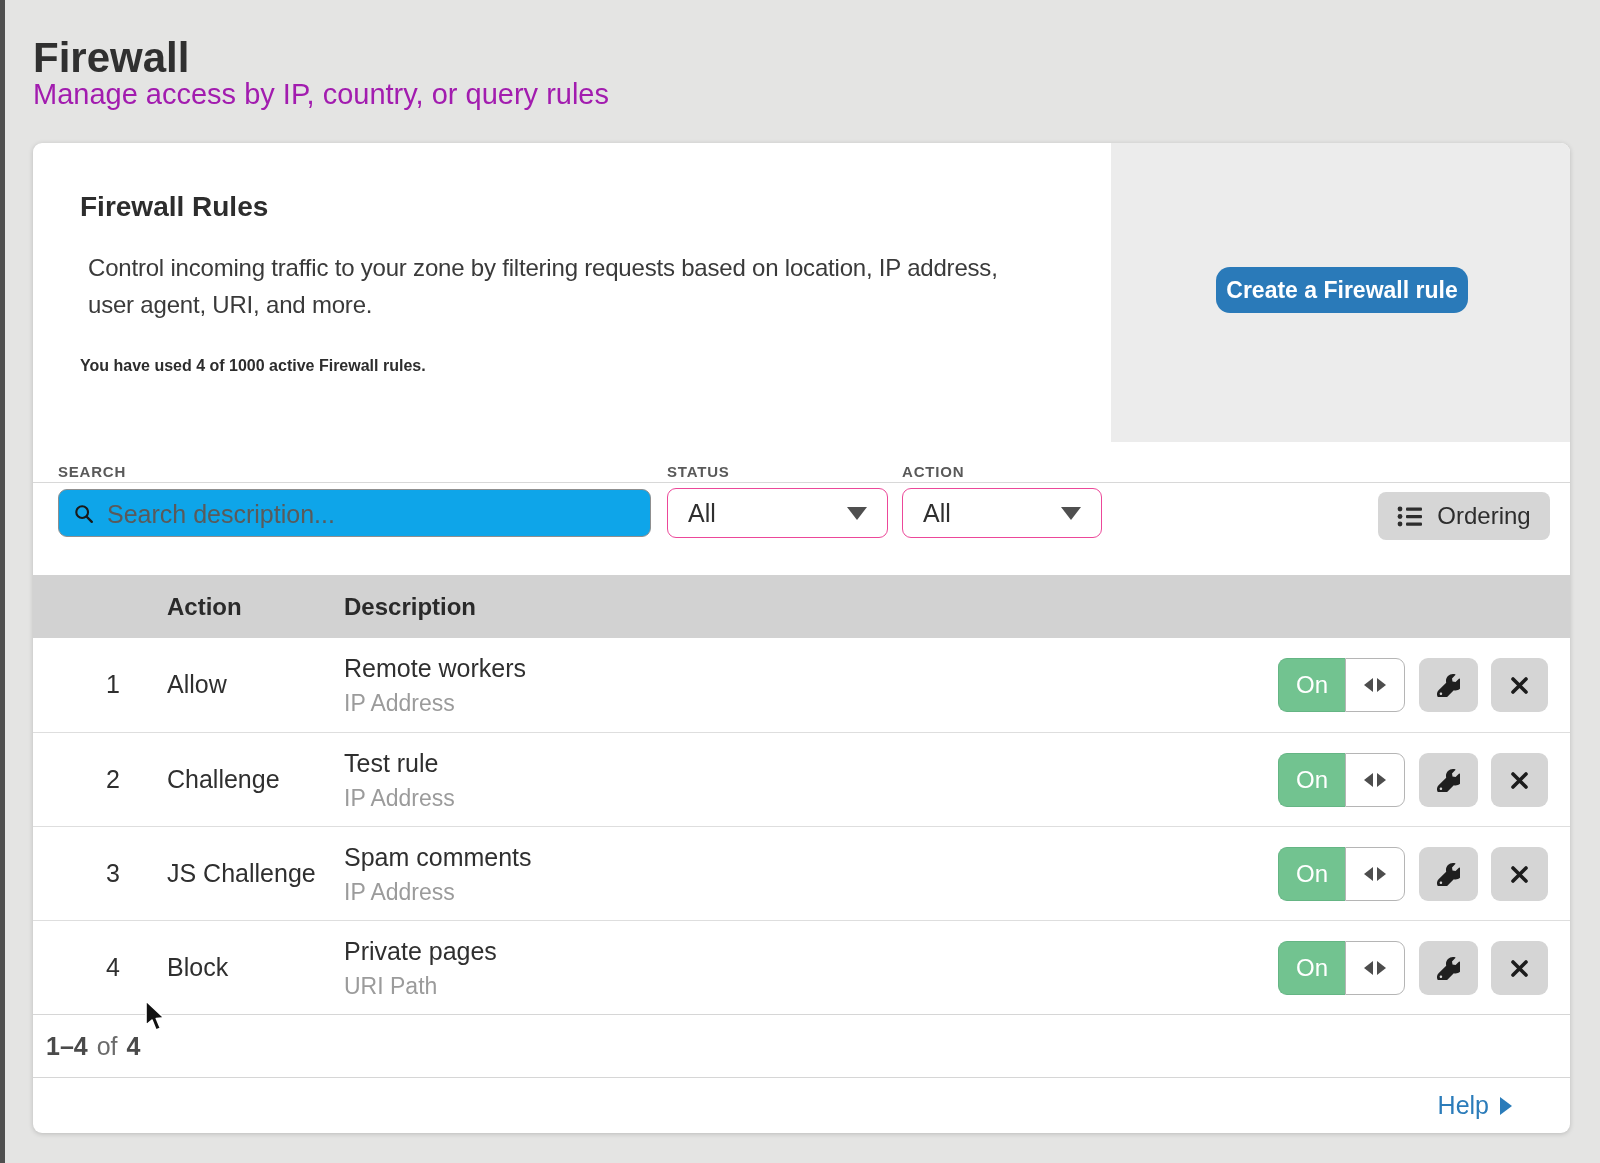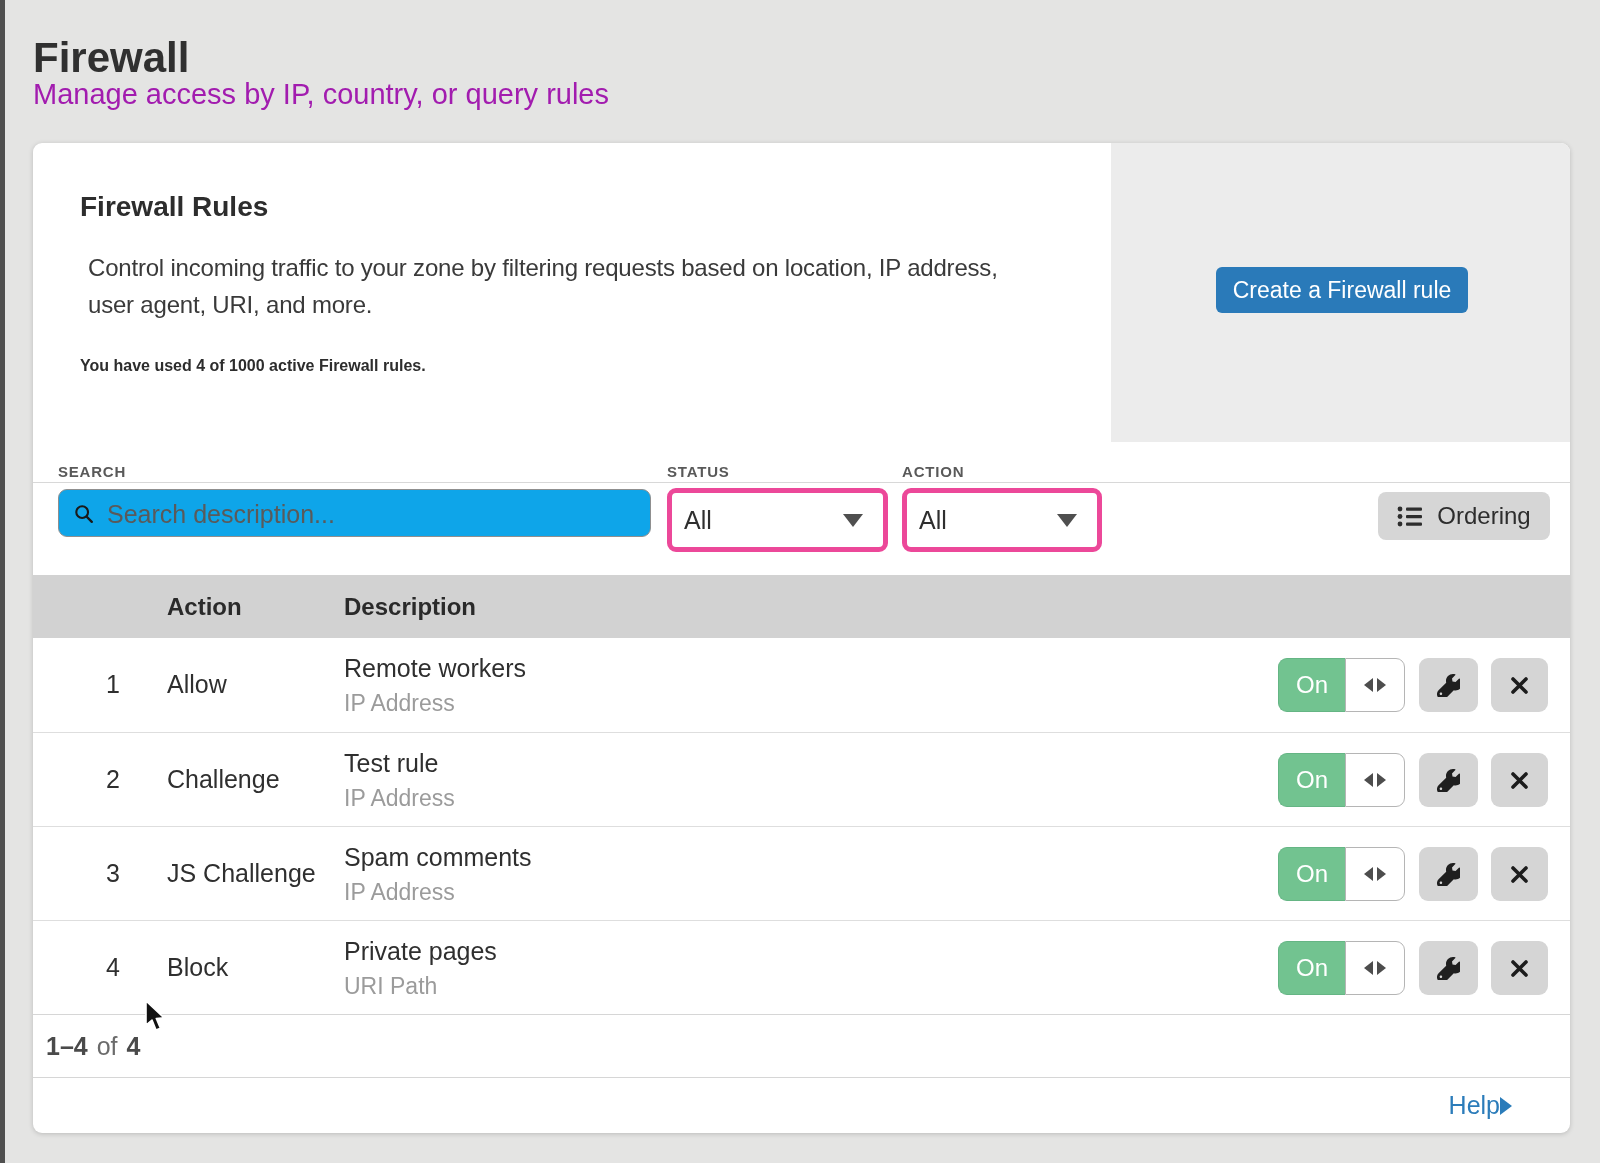--- a/index.html
+++ b/index.html
@@ -20,37 +20,37 @@
         border-radius:9px;box-shadow:0 1px 5px rgba(0,0,0,.18)}
 
   
   .card-top{position:absolute;left:0;top:0;width:100%;height:340px;border-bottom:1px solid #d8d8d8;box-sizing:border-box}
   .card-top-left{position:absolute;left:47px;top:48px;width:965px}
   .rules-heading{margin:0;font-size:28px;font-weight:700;color:#2d2d2d}
   .rules-desc{margin:26px 0 0 8px;font-size:24px;line-height:37px;color:#3a3a3a;letter-spacing:-.2px}
   .rules-usage{margin:34px 0 0 0;font-size:16px;font-weight:700;color:#2d2d2d}
   .card-top-right{position:absolute;left:1078px;top:0;right:0;height:299px;background:#ececec;border-radius:0 9px 0 0}
   .create-btn{position:absolute;left:105px;top:124px;width:252px;height:46px;background:#2a7ab9;border:none;
-              border-radius:6px;color:#fff;font-size:23px;font-weight:400;cursor:pointer;
+              border-radius:14px;color:#fff;font-size:23px;font-weight:700;cursor:pointer;
               font-family:"Liberation Sans",sans-serif}
 
   
   .filters{position:absolute;left:0;top:299px;width:100%;height:133px}
   .filter-label{position:absolute;font-size:15px;font-weight:700;color:#595959;letter-spacing:.8px}
   .lbl-search{left:25px;top:21px}
   .lbl-status{left:634px;top:21px}
   .lbl-action{left:869px;top:21px}
   .search-box{position:absolute;left:25px;top:47px;width:593px;height:48px;background:#0ea5e9;
               border:1px solid #8f8f8f;border-radius:9px;box-sizing:border-box}
   .search-box svg{position:absolute;left:14px;top:13px}
   .search-box input{position:absolute;left:46px;top:1px;right:8px;height:44px;border:none;outline:none;
                     font-size:25px;color:#444;background:transparent;font-family:"Liberation Sans",sans-serif}
   .search-box input::placeholder{color:#5a5a5a;opacity:1}
-  .select{position:absolute;top:46px;height:64px;background:#fff;border:5px solid #ec4899;border-radius:9px;
-          box-sizing:border-box;display:flex;align-items:center;padding:0 20px 0 12px;cursor:pointer}
+  .select{position:absolute;top:46px;height:50px;background:#fff;border:1px solid #ec4899;border-radius:9px;
+          box-sizing:border-box;display:flex;align-items:center;padding:0 20px 0 20px;cursor:pointer}
   .sel-status{left:634px;width:221px}
   .sel-action{left:869px;width:200px}
   .select-value{flex:1;font-size:25px;color:#2f2f2f}
   .select-arrow{width:0;height:0;border-left:10px solid transparent;border-right:10px solid transparent;
                 border-top:13px solid #4f4f4f}
   .ordering-btn{position:absolute;left:1345px;top:50px;width:172px;height:48px;background:#d6d6d6;border:none;
                 border-radius:8px;display:flex;align-items:center;justify-content:center;gap:13px;
                 font-size:24px;color:#2d2d2d;cursor:pointer;font-family:"Liberation Sans",sans-serif}
 
   
@@ -82,21 +82,21 @@
   .wrench-btn{left:1386px;width:59px}
   .close-btn{left:1458px;width:57px}
 
   
   .pagination{position:absolute;left:0;top:871px;width:100%;height:63px;border-top:1px solid #d6d6d6;
               box-sizing:border-box;display:flex;align-items:center;padding-left:13px;font-size:25px}
   .pag-range{font-weight:700;color:#4a4a4a}
   .pag-of{color:#6b6b6b;margin:0 9px}
   .pag-total{font-weight:700;color:#4a4a4a}
   .help-row{position:absolute;left:0;top:934px;width:100%;height:56px;border-top:1px solid #d6d6d6;box-sizing:border-box}
-  .help-link{position:absolute;right:58px;top:13px;display:flex;align-items:center;
+  .help-link{position:absolute;right:58px;top:13px;display:flex;align-items:center;gap:11px;
              font-size:25px;font-weight:500;color:#2b7cba;cursor:pointer;text-decoration:none}
   .help-arrow{width:0;height:0;border-top:9px solid transparent;border-bottom:9px solid transparent;
               border-left:12px solid #2b7cba}
 
   .cursor{position:absolute;left:143px;top:999px;pointer-events:none}
 </style>
 </head>
 <body>
 
 <div class="left-edge"></div>

